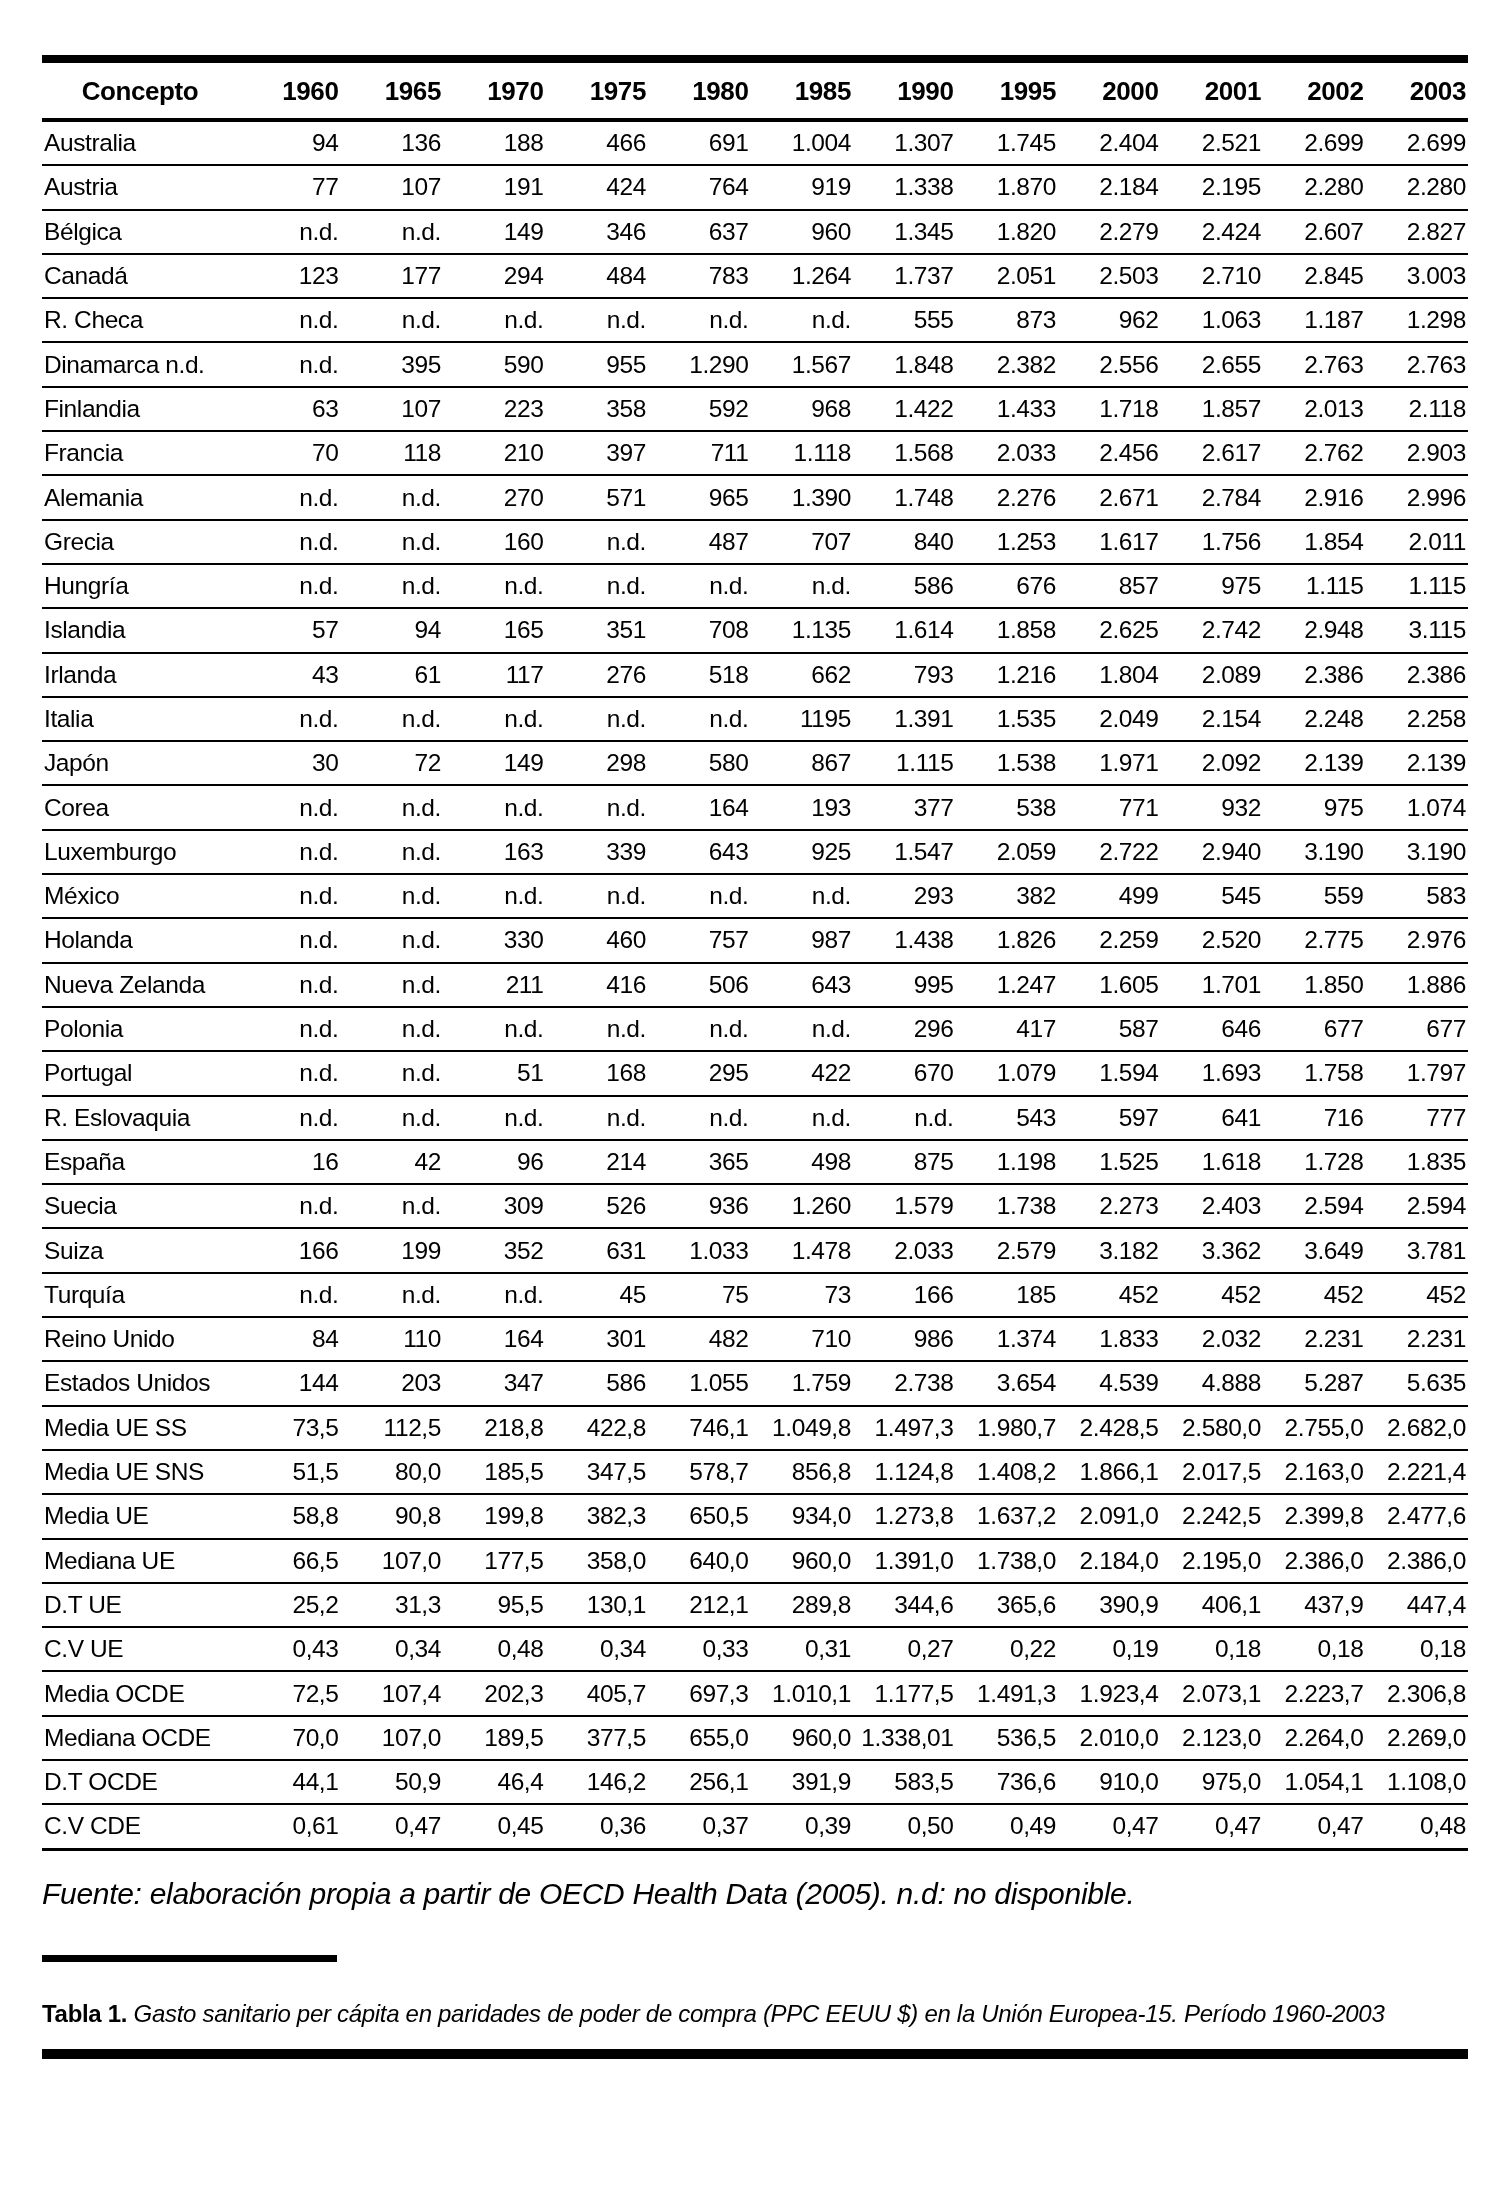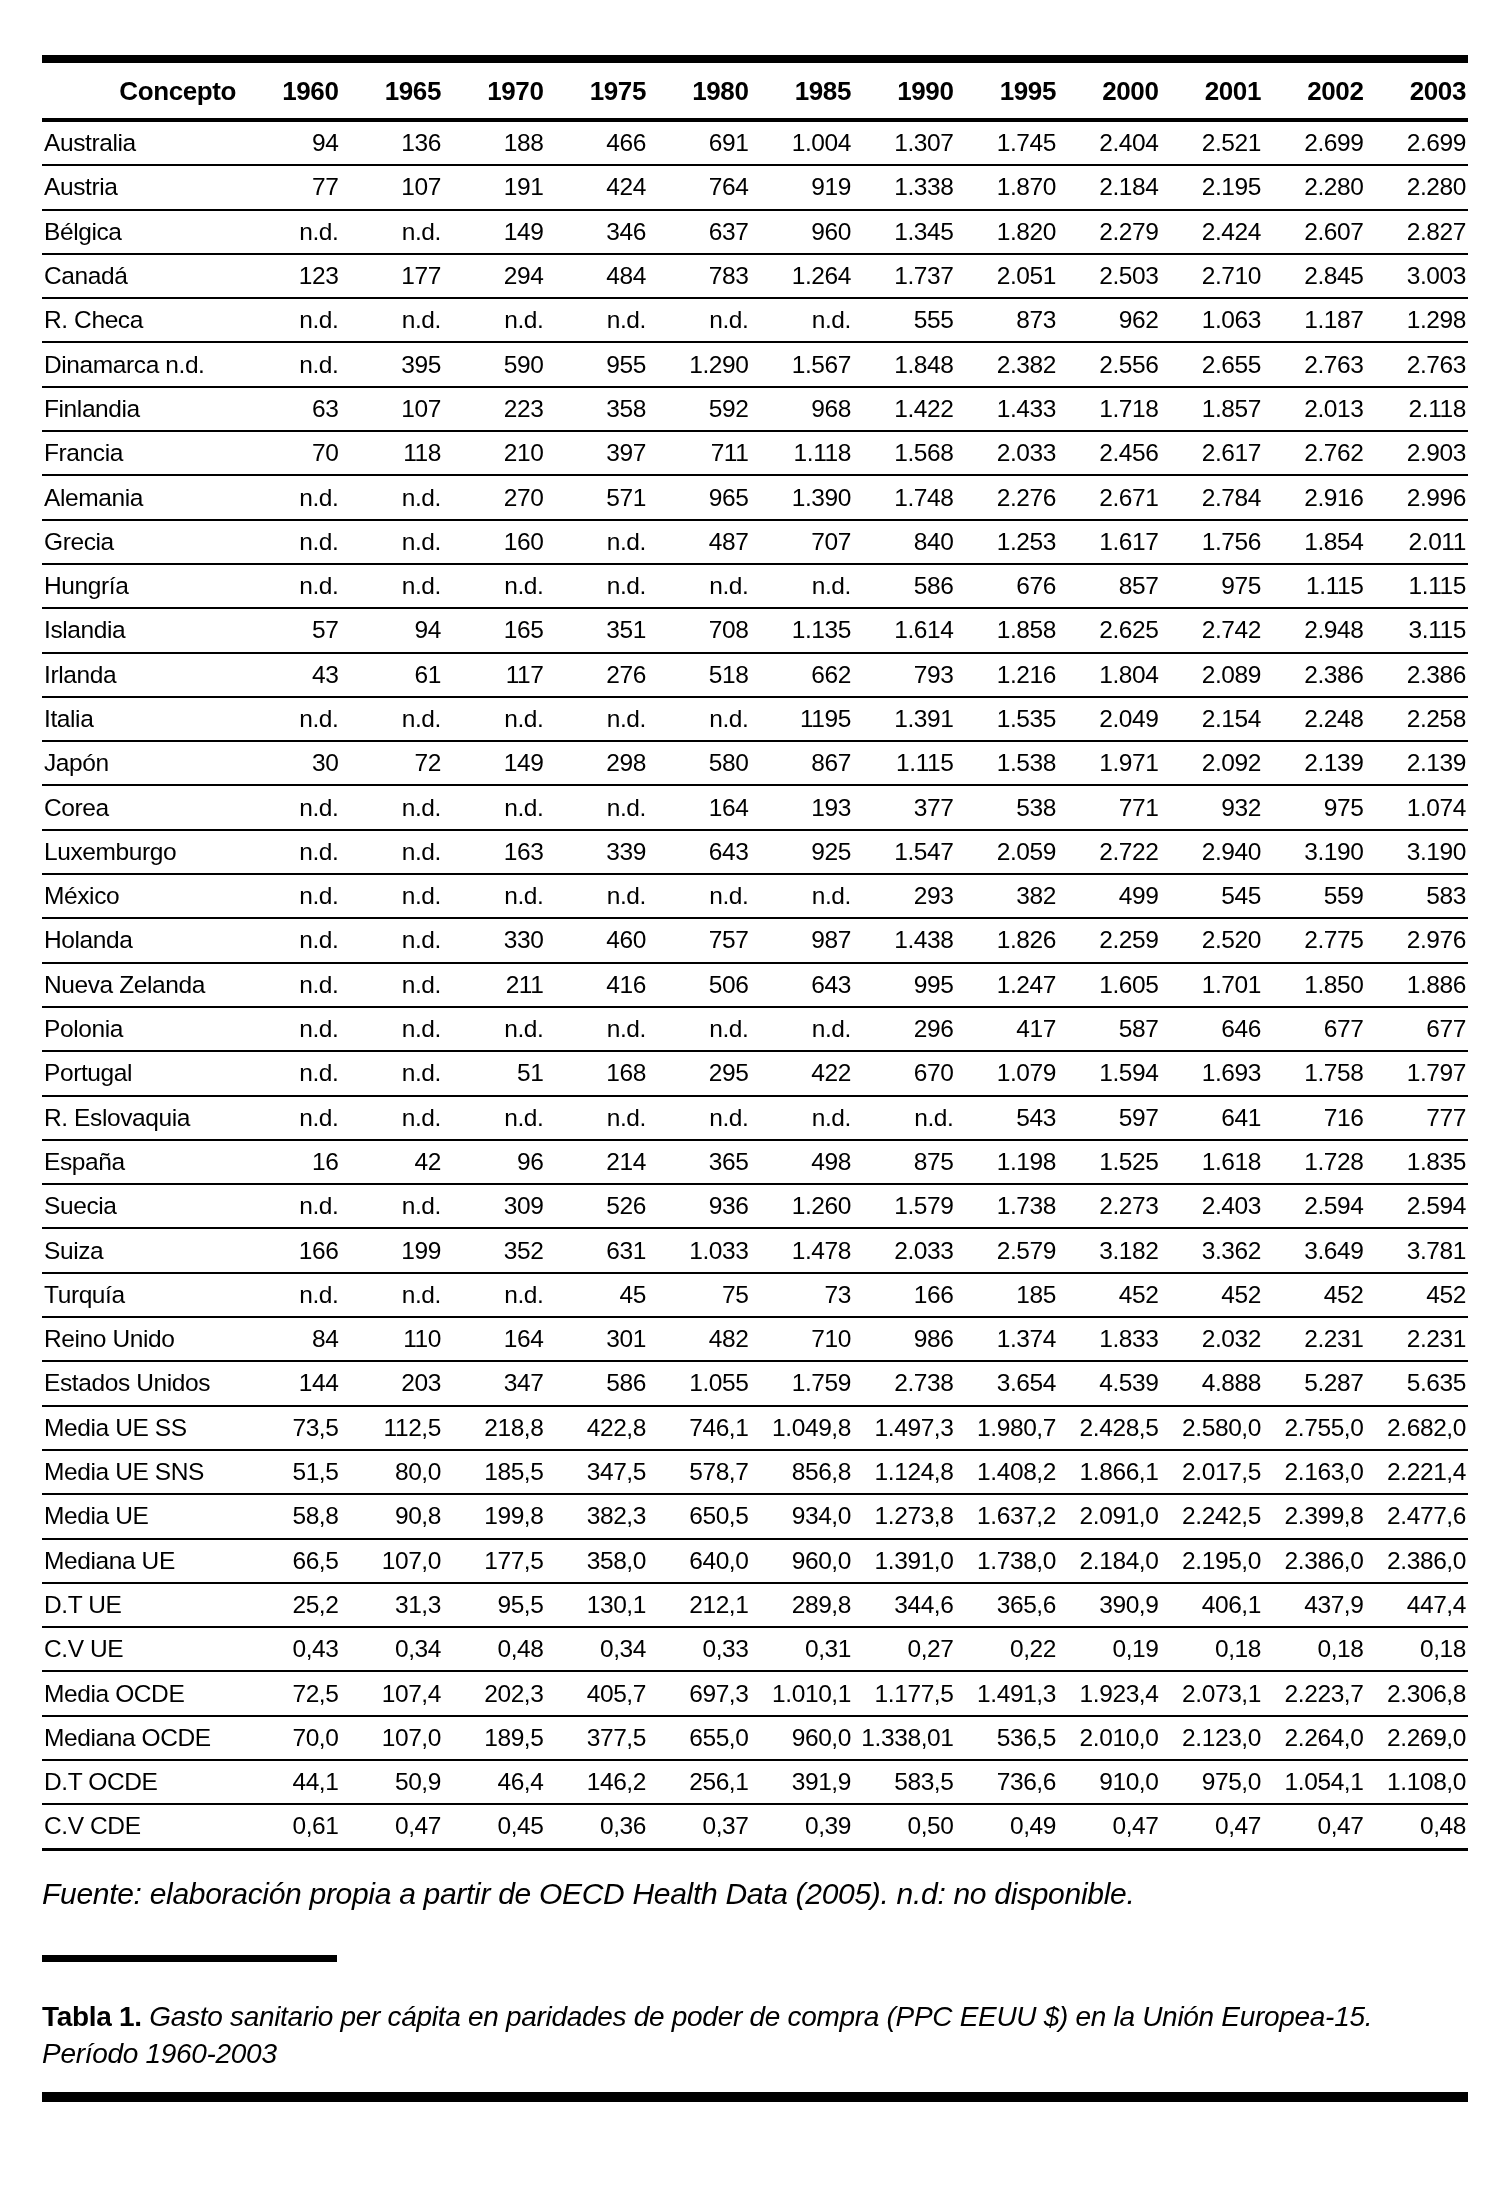--- a/index.html
+++ b/index.html
@@ -28,21 +28,21 @@
   table.data-table col.c-concept { width: 196px; }
   thead th {
     border-bottom: 4px solid #000;
     font-size: 26px;
     font-weight: bold;
     text-align: right;
     padding: 13px 2px 11px 0;
     white-space: nowrap;
   }
   thead th.concept {
-    text-align: right;
+    text-align: center;
     padding-left: 2px;
   }
   tbody td {
     border-bottom: 2px solid #000;
     font-size: 24.5px;
     height: 42.3px;
     text-align: right;
     padding: 0 2px 0 0;
     white-space: nowrap;
     overflow: visible;
@@ -59,21 +59,21 @@
     letter-spacing: -0.3px;
   }
   .caption-rule {
     margin-top: 44px;
     width: 295px;
     height: 7px;
     background: #000;
   }
   .caption {
     margin-top: 36px;
-    font-size: 28px;
+    font-size: 24px;
     line-height: 1.33;
     letter-spacing: -0.3px;
   }
   .caption .caption-label {
     font-weight: bold;
     font-style: normal;
   }
   .caption .caption-text { font-style: italic; }
   .bottom-rule {
     margin-top: 20px;

